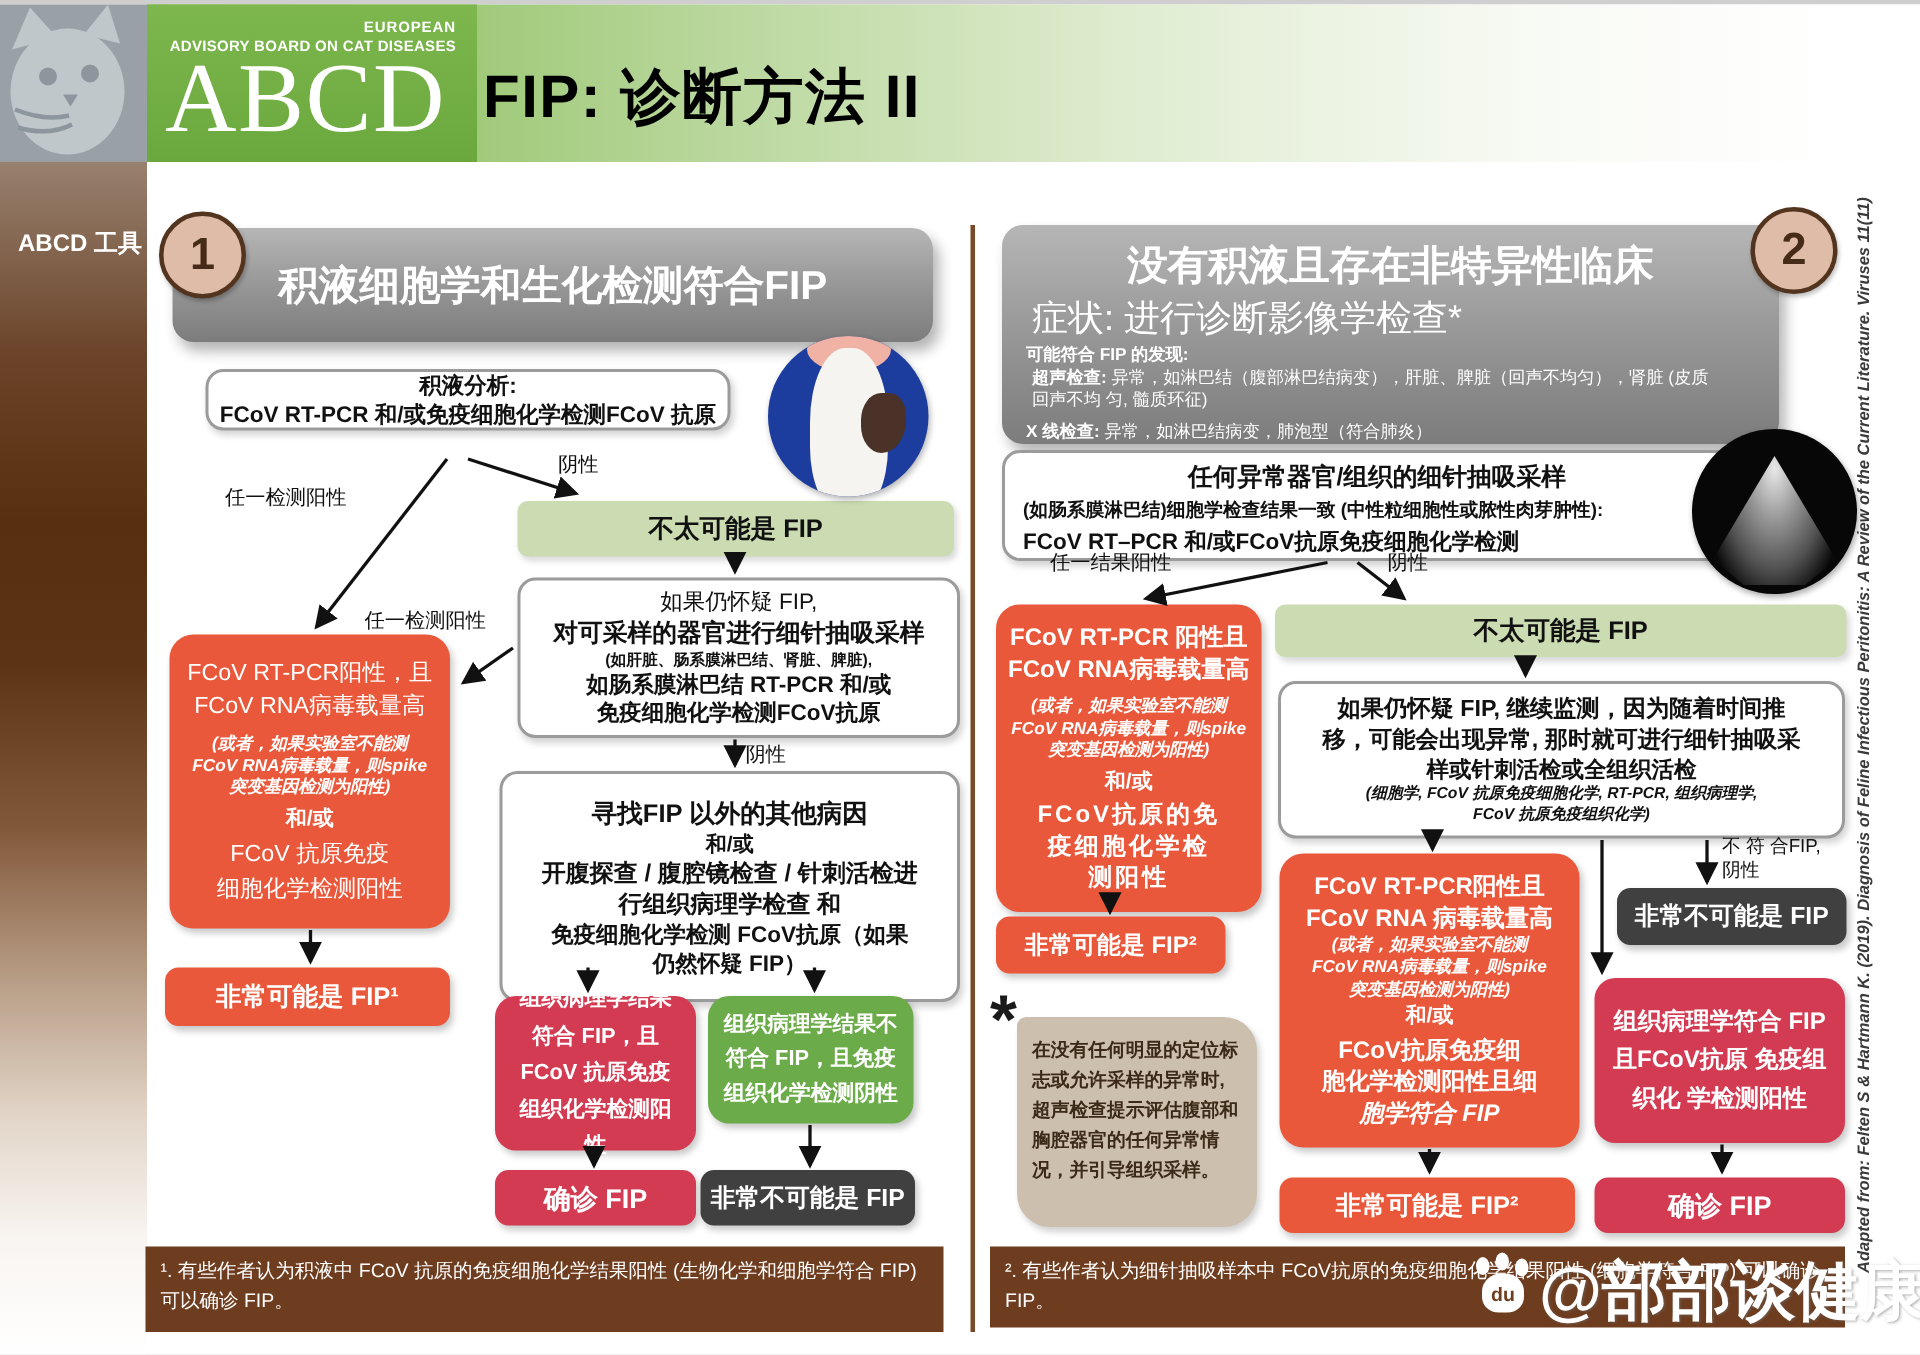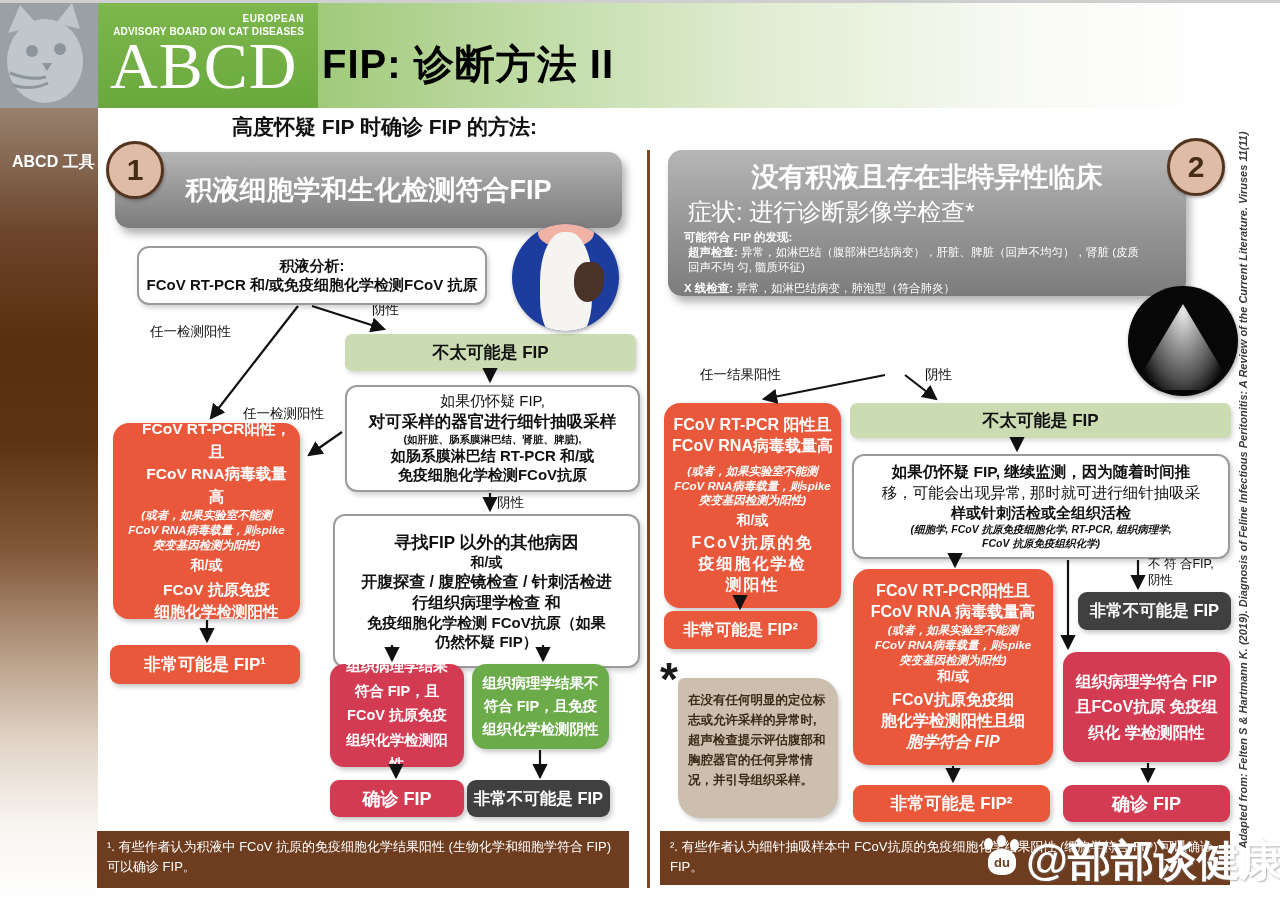--- a/index.html
+++ b/index.html
@@ -23,21 +23,21 @@
   .gray-head{background:linear-gradient(180deg,#b6b6b6 0%,#9a9a9a 45%,#7c7c7c 100%);
           border-radius:14px;color:#fff;box-shadow:4px 6px 9px rgba(0,0,0,.3);}
   .lbl{position:absolute;font-size:13.5px;color:#111;font-weight:500;white-space:nowrap;}
   .num-circle{position:absolute;width:52px;height:52px;border-radius:50%;background:#dfbca7;
           border:3px solid #53351f;color:#462c18;font-size:30px;font-weight:700;
           display:flex;align-items:center;justify-content:center;z-index:6;box-shadow:1px 2px 3px rgba(0,0,0,.25);}
   .it{font-style:italic;font-size:11.5px;font-weight:600;line-height:1.3;}
   .sm{font-size:10.5px;font-weight:700;}
   .brown-bar{position:absolute;background:#6e3c1e;color:#fff;font-size:13px;line-height:1.5;
           box-sizing:border-box;padding:6px 10px;text-align:left;}
-  .o-main{font-size:15.5px;font-weight:700;line-height:1.45;margin-left:20px;}
+  .o-main{font-size:15.5px;font-weight:400;line-height:1.45;}
   svg{display:block;}
 </style>
 </head>
 <body>
 
 <div id="page">
 
   <div class="abs" style="left:0;top:0;width:1280px;height:3px;background:#cfcfcf;"></div>
 
   <div class="abs" style="left:98px;top:3px;width:1182px;height:105px;
@@ -62,31 +62,30 @@
          font-size:66px;letter-spacing:1px;line-height:1;">ABCD</div>
   </div>
 
   <div class="abs" style="left:322px;top:37px;color:#000;font-size:40px;font-weight:800;letter-spacing:1px;">FIP: 诊断方法  II</div>
 
   <div class="abs" style="left:0;top:108px;width:98px;height:795px;
        background:linear-gradient(180deg,#98816e 0%,#6b442a 16%,#57300f 30%,#5d3315 42%,#83593b 56%,#b59a82 68%,#e2d5c8 80%,#f8f4f0 90%,#ffffff 100%);">
     <div class="abs" style="left:12px;top:44px;color:#fff;font-size:16px;font-weight:700;">ABCD 工具</div>
   </div>
 
-  <div class="abs" style="left:232px;top:113px;font-size:21px;font-weight:600;color:#111;">高度怀疑 FIP 时确诊 FIP 的方法:</div>
 
   <div class="abs" style="left:647px;top:150px;width:3px;height:738px;background:#7a4a28;"></div>
 
   <div class="num-circle" style="left:106px;top:141px;">1</div>
 
   <div class="box gray-head flexc" style="left:115px;top:152px;width:507px;height:76px;">
     <div style="font-size:27px;font-weight:700;">积液细胞学和生化检测符合FIP</div>
   </div>
 
-  <div class="box white-box flexc" style="left:137px;top:246px;width:350px;height:59px;z-index:2;">
+  <div class="box white-box flexc" style="left:137px;top:246px;width:350px;height:41px;z-index:2;">
     <div style="font-size:15px;font-weight:700;">积液分析:</div>
     <div style="font-size:15px;font-weight:600;">FCoV RT-PCR 和/或免疫细胞化学检测FCoV 抗原</div>
   </div>
 
   <div class="abs" style="left:512px;top:224px;width:107px;height:107px;border-radius:50%;background:#1c3d9d;overflow:hidden;z-index:3;box-shadow:1px 2px 4px rgba(0,0,0,.3);">
     <div class="abs" style="left:26px;top:-6px;width:56px;height:30px;background:#efb2a4;border-radius:50%;"></div>
     <div class="abs" style="left:28px;top:8px;width:52px;height:110px;background:#f6f4f0;border-radius:45% 45% 40% 40%;"></div>
     <div class="abs" style="left:62px;top:38px;width:30px;height:40px;background:#4a3228;border-radius:50% 40% 60% 50%;"></div>
   </div>
 
@@ -157,20 +156,25 @@
     <div style="font-size:24px;font-weight:500;margin:1px 0 2px 20px;">症状: 进行诊断影像学检查*</div>
     <div style="font-size:11.5px;font-weight:700;margin-left:16px;line-height:1.3;">可能符合 FIP 的发现:</div>
     <div style="font-size:11.5px;margin:0 46px 0 20px;line-height:1.3;">
       <span style="font-weight:700;">超声检查:</span><span style="font-weight:500;"> 异常，如淋巴结（腹部淋巴结病变），肝脏、脾脏（回声不均匀），肾脏 (皮质回声不均 匀, 髓质环征)</span>
     </div>
     <div style="font-size:11.5px;margin:6px 46px 0 16px;line-height:1.3;">
       <span style="font-weight:700;">X 线检查:</span><span style="font-weight:500;"> 异常，如淋巴结病变，肺泡型（符合肺炎）</span>
     </div>
   </div>
 
+  <div class="box white-box" style="left:668px;top:300px;width:500px;height:74px;text-align:left;padding:5px 12px;">
+    <div style="text-align:center;font-size:16.5px;font-weight:700;">任何异常器官/组织的细针抽吸采样</div>
+    <div style="font-size:12.5px;font-weight:600;margin-top:3px;">(如肠系膜淋巴结)细胞学检查结果一致 (中性粒细胞性或脓性肉芽肿性):</div>
+    <div style="font-size:15px;font-weight:600;margin-top:3px;">FCoV RT–PCR 和/或FCoV抗原免疫细胞化学检测</div>
+  </div>
 
   <div class="abs" style="left:1128px;top:286px;width:110px;height:110px;border-radius:50%;background:#070707;overflow:hidden;z-index:3;box-shadow:1px 2px 4px rgba(0,0,0,.35);">
     <div class="abs" style="left:14px;top:18px;width:82px;height:86px;
          background:radial-gradient(ellipse at 50% 10%,#e8e8e8 0%,#9a9a9a 30%,#4f4f4f 62%,#0a0a0a 85%);
          clip-path:polygon(50% 0,100% 80%,75% 100%,25% 100%,0 80%);"></div>
   </div>
 
   <div class="box orange flexc" style="left:664px;top:403px;width:177px;height:205px;padding:4px 6px;">
     <div style="font-size:16px;font-weight:700;">FCoV RT-PCR 阳性且</div>
     <div style="font-size:16px;font-weight:700;">FCoV RNA病毒载量高</div>
@@ -187,21 +191,21 @@
   <div class="box orange flexc" style="left:664px;top:611px;width:153px;height:38px;border-radius:9px;">
     <div style="font-size:16px;font-weight:700;">非常可能是 FIP²</div>
   </div>
 
   <div class="box green-light flexc" style="left:850px;top:403px;width:381px;height:35px;">
     <div style="font-size:17px;font-weight:700;">不太可能是 FIP</div>
   </div>
 
   <div class="box white-box flexc" style="left:852px;top:454px;width:378px;height:105px;padding:4px 8px;">
     <div style="font-size:15.5px;font-weight:600;">如果仍怀疑 FIP, 继续监测，因为随着时间推</div>
-    <div style="font-size:15.5px;font-weight:400;">移，可能会出现异常, 那时就可进行细针抽吸采</div>
+    <div style="font-size:15.5px;font-weight:700;">移，可能会出现异常, 那时就可进行细针抽吸采</div>
     <div style="font-size:15px;font-weight:700;">样或针刺活检或全组织活检</div>
     <div class="it" style="font-size:10.5px;">(细胞学, FCoV 抗原免疫细胞化学, RT-PCR, 组织病理学,</div>
     <div class="it" style="font-size:10.5px;">FCoV 抗原免疫组织化学)</div>
   </div>
 
   <div class="box green-strong flexc" style="left:1078px;top:592px;width:153px;height:38px;">
     <div style="font-size:16.5px;font-weight:700;">非常不可能是 FIP</div>
   </div>
 
   <div class="box orange flexc" style="left:853px;top:569px;width:200px;height:196px;padding:4px 8px;">

